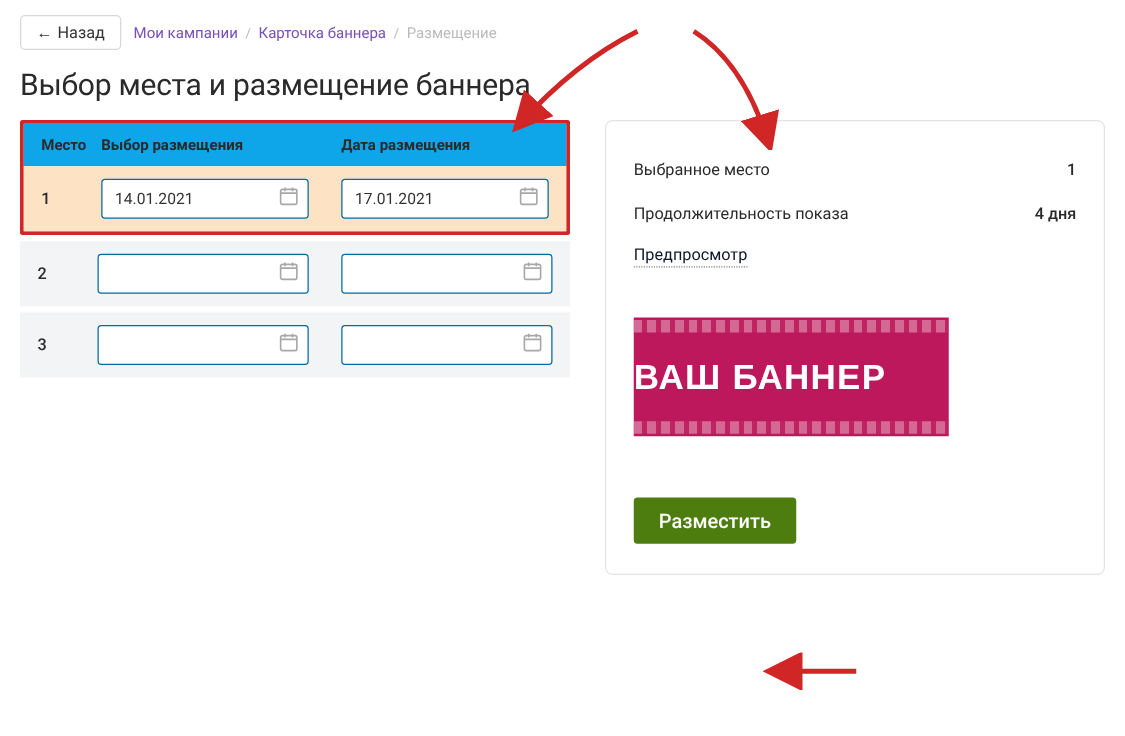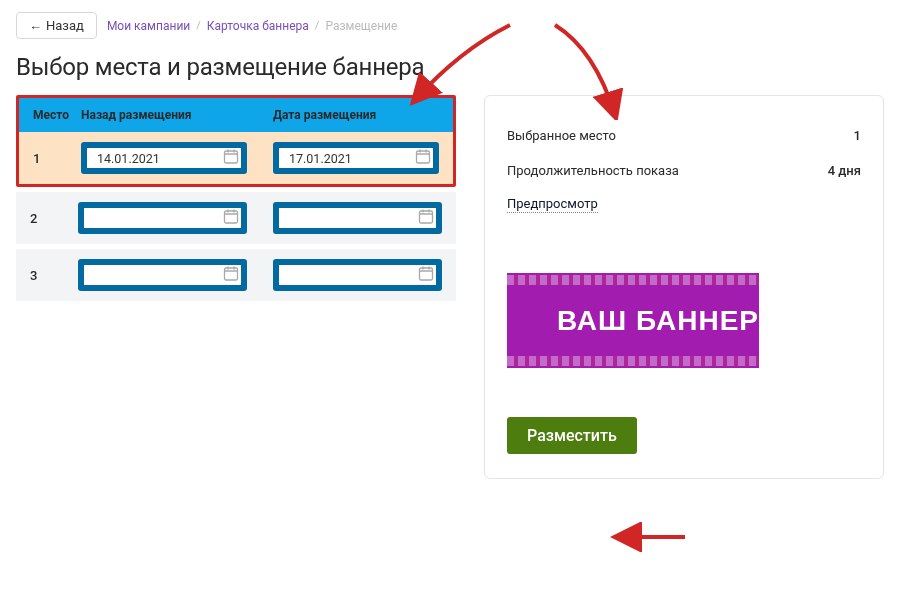--- a/index.html
+++ b/index.html
@@ -23,31 +23,31 @@
     
     .grid-head { background: #f8e1e1; padding: 10px 0; font-weight: 700; font-size: 12px; color: #2a2a2a; }
     .grid-row { background: #f3f4f6; padding: 10px 0; margin-top: 5px; }
     .grid-row .c-place { font-weight: 500; }
     
     .highlight-box { border: 3px solid #d02626; border-radius: 2px; position: relative; }
     .highlight-box .grid-row { background: #fde3c4; margin-top: 0; }
     .highlight-box .grid-head { background: #0ea5e9; }
     
     .date-wrap { position: relative; margin-right: 14px; }
-    .date-input { width: 100%; height: 32px; border: 6px solid #0369a1; background: #fff; border-radius: 3px; padding: 0 34px 0 10px; font-size: 12.5px; color: #333; }
+    .date-input { width: 100%; height: 32px; border: 1px solid #0369a1; background: #fff; border-radius: 3px; padding: 0 34px 0 10px; font-size: 12.5px; color: #333; }
     .cal-icon { position: absolute; right: 8px; top: 50%; transform: translateY(-50%); pointer-events: none; }
     
     .right { flex: 1 1 auto; border: 1px solid #e4e4e7; border-radius: 6px; padding: 22px 22px 24px 22px; }
     .summary-row { display: flex; justify-content: space-between; align-items: center; padding: 10px 0; font-size: 13px; }
     .summary-row .label { color: #2a2a2a; }
     .summary-row .value { font-weight: 500; }
     
     .preview-link { color: #0f172a; font-size: 13px; border-bottom: 1px dotted #888; padding-bottom: 1px; cursor: pointer; display: inline-block; margin-top: 8px; }
     
-    .banner-img { margin-top: 60px; width: 252px; height: 95px; position: relative; background: #a21caf; overflow: hidden; display: flex; align-items: center; justify-content: flex-end; }
+    .banner-img { margin-top: 40px; width: 252px; height: 95px; position: relative; background: #be185d; overflow: hidden; display: flex; align-items: center; justify-content: flex-start; }
     .banner-img::before, .banner-img::after { content: ""; position: absolute; left:0; right:0; height: 10px; background: repeating-linear-gradient(90deg, #fff 0 7px, #c4376c 7px 11px); opacity: .35; }
     .banner-img::before { top: 2px; }
     .banner-img::after { bottom: 2px; }
     .banner-text { color: #fff; font-weight: 800; font-size: 28px; letter-spacing: 1px; font-family: Arial, sans-serif; position: relative; z-index: 1; }
     
     .place-btn { margin-top: 49px; background: #4d7c0f; color: #fff; border: none; border-radius: 3px; padding: 9px 20px; font-size: 16px; font-weight: 500; cursor: pointer; }
     
     .arrow { position: absolute; pointer-events: none; z-index: 50; }
     
     .cal-svg { width: 16px; height: 16px; }
@@ -73,21 +73,21 @@
   </nav>
 </div>
 
 <h1 class="page-title">Выбор места и размещение баннера</h1>
 
 <div class="layout">
   <div class="left">
     <div class="highlight-box">
       <div class="grid-head">
         <div class="c-place">Место</div>
-        <div class="c-date">Назад размещения</div>
+        <div class="c-date">Выбор размещения</div>
         <div class="c-date">Дата размещения</div>
       </div>
       <div class="grid-row">
         <div class="c-place">1</div>
         <div class="c-date">
             <div class="date-wrap">
           <input class="date-input" value="14.01.2021" style="">
           <span class="cal-icon"><svg class="cal-svg" viewBox="0 0 16 16">
                   <rect x="1.5" y="2.5" width="13" height="12" rx="1.5"></rect>
                   <line x1="1.5" y1="5.5" x2="14.5" y2="5.5"></line>

